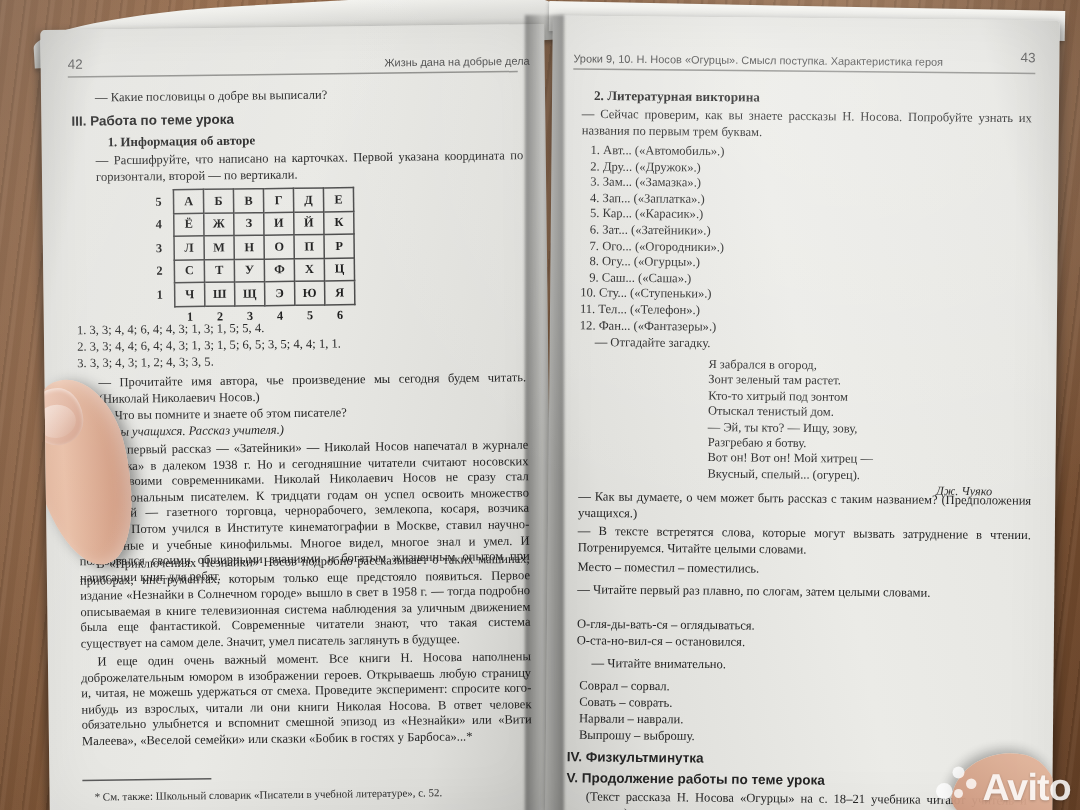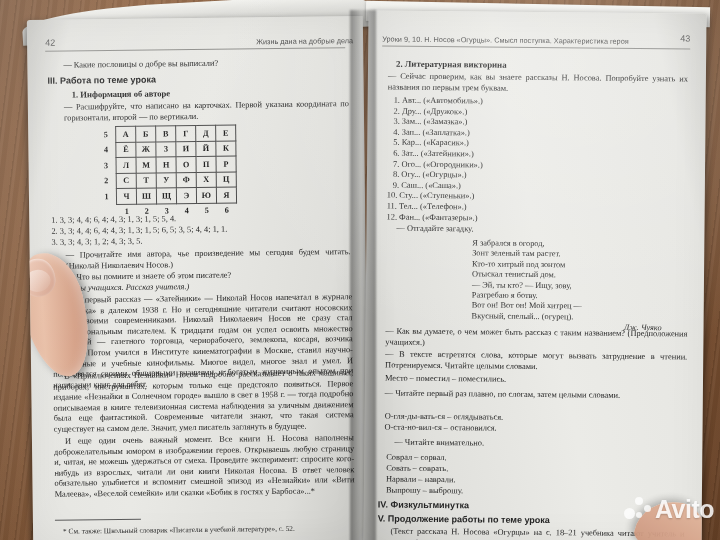--- a/index.html
+++ b/index.html
@@ -140,22 +140,22 @@
     position:absolute;right:-4px;bottom:-10px;width:70px;height:52px;
     background:linear-gradient(200deg,#e4b79d,#c9937a);
     border-radius:60% 40% 30% 50% / 70% 60% 40% 30%;
     transform:rotate(10deg);
     box-shadow:-3px -2px 8px rgba(0,0,0,.3);
     opacity:.95;
   }
 
   
   #wm{
-    position:absolute;right:6px;bottom:16px;
-    display:flex;align-items:center;gap:2px;
+    position:absolute;right:6px;bottom:0;
+    display:flex;gap:2px;
     opacity:.85;
   }
   #wm .dots{position:relative;width:30px;height:26px;}
   #wm .dots i{position:absolute;display:block;border-radius:50%;background:#fff;opacity:.92;}
   #wm .dots i:nth-child(1){width:11px;height:11px;left:1px;top:11px;}
   #wm .dots i:nth-child(2){width:8px;height:8px;left:12px;top:0px;}
   #wm .dots i:nth-child(3){width:7px;height:7px;left:21px;top:8px;}
   #wm .dots i:nth-child(4){width:6px;height:6px;left:13px;top:15px;}
   #wm .wtext{
     font-family:"Liberation Sans",sans-serif;font-weight:bold;font-size:25px;

